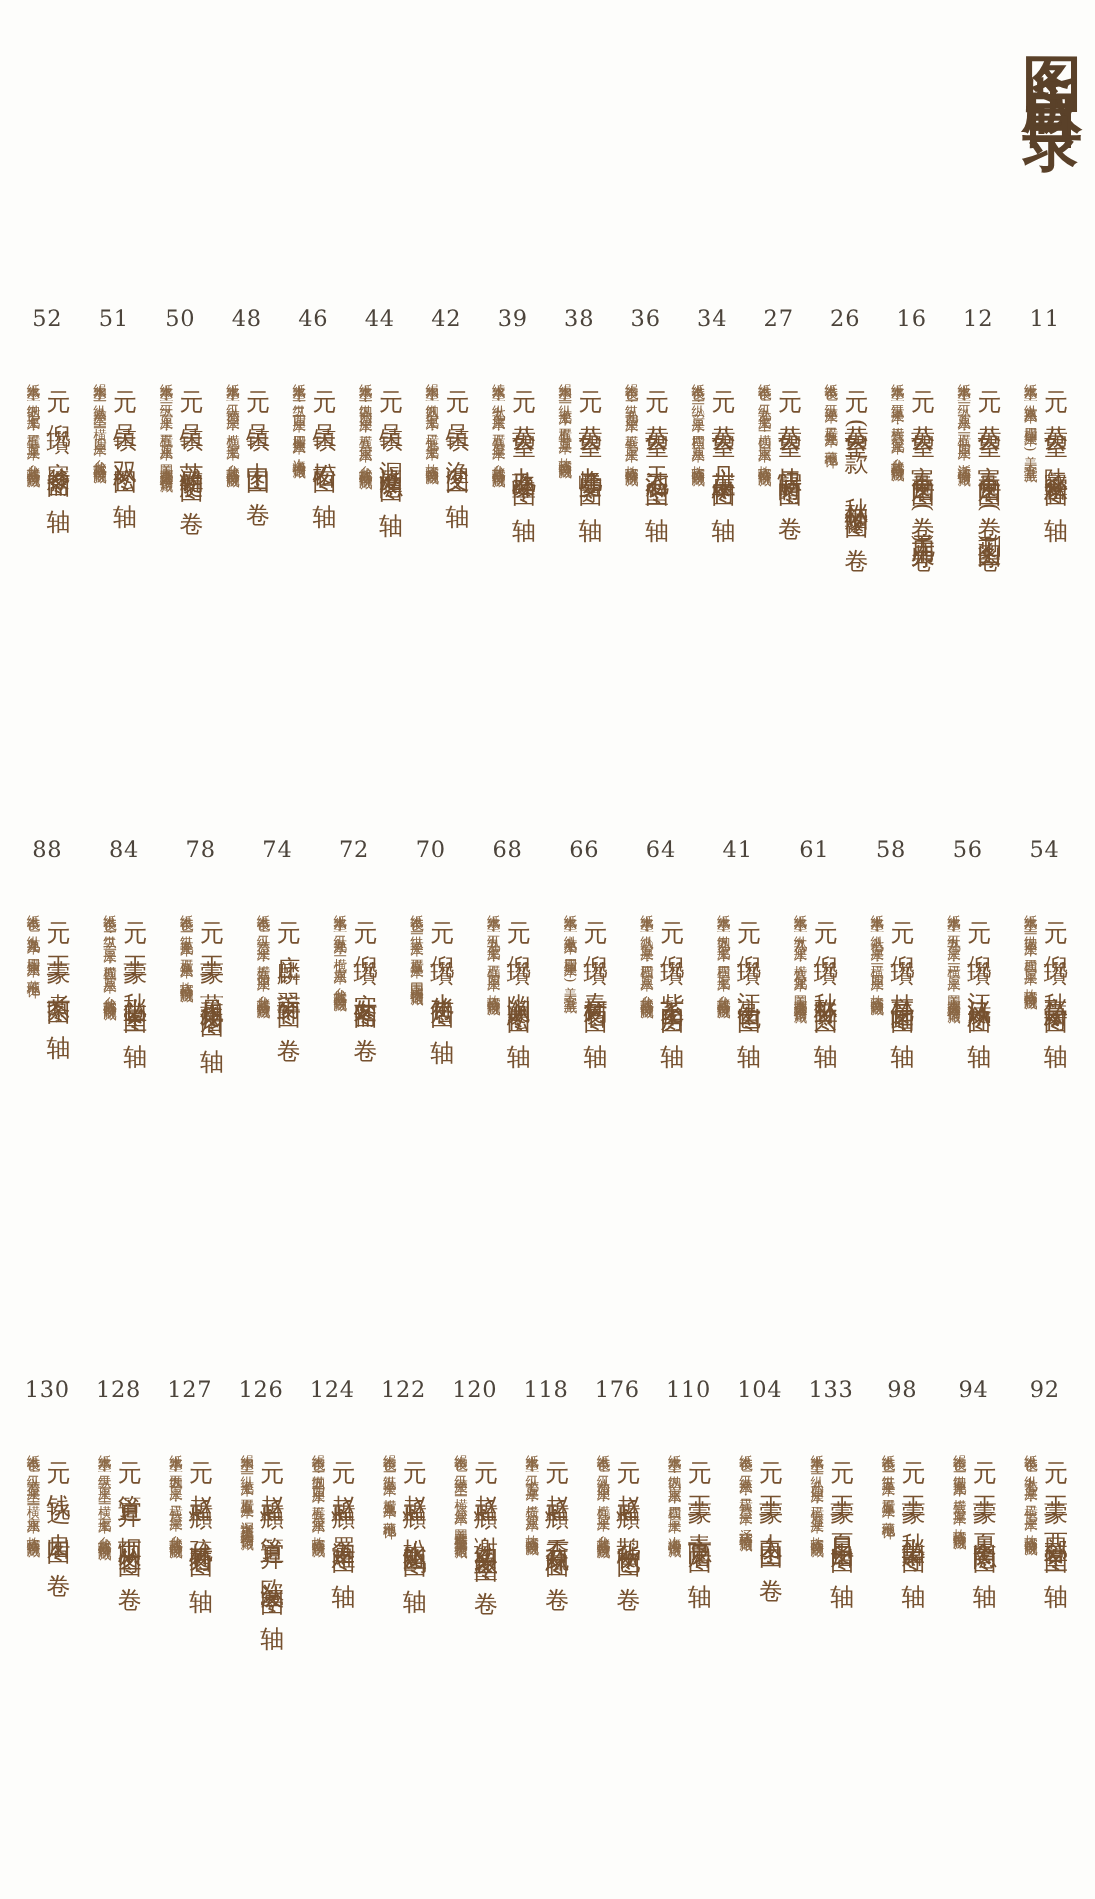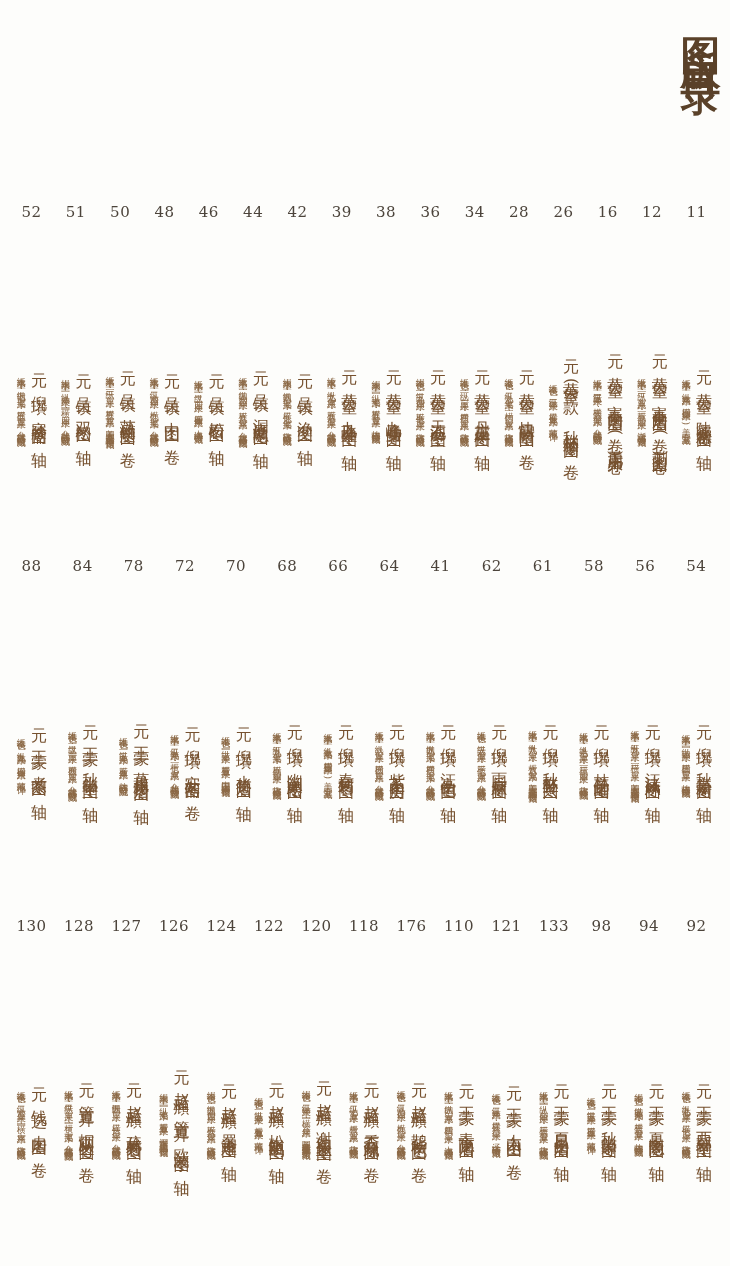--- a/index.html
+++ b/index.html
@@ -17,21 +17,20 @@
   .band {
     position: absolute; left: 10px; width: 708px; height: 352px;
     display: flex; flex-direction: row-reverse; justify-content: space-between;
   }
   .band-1 { top: 202px; }
   .band-2 { top: 556px; }
   .band-3 { top: 916px; height: 350px; }
   .entry {
     width: 43px; display: flex; flex-direction: column; align-items: center;
     flex: 0 0 auto;
-    text-align: center;
   }
   .pagenum {
     font-size: 15px; color: #4c443b; height: 20px; line-height: 20px;
     margin-bottom: 26px; letter-spacing: 0.5px;
   }
   .vert {
     writing-mode: vertical-rl; text-orientation: mixed;
     height: 320px;
   }
   .main {
@@ -75,21 +74,21 @@
 
   <div class="entry">
     <div class="pagenum">26</div>
     <div class="vert">
       <div class="main">元　黄公望(款)　秋林烟霭图　卷</div>
       <div class="detail">纸本设色　纵三〇厘米　横二五九厘米　藏地不详</div>
     </div>
   </div>
 
   <div class="entry">
-    <div class="pagenum">28</div>
+    <div class="pagenum">27</div>
     <div class="vert">
       <div class="main">元　黄公望　快雪时晴图　卷</div>
       <div class="detail">纸本设色　纵二九·七厘米　横一〇四·六厘米　故宫博物院藏</div>
     </div>
   </div>
 
   <div class="entry">
     <div class="pagenum">34</div>
     <div class="vert">
       <div class="main">元　黄公望　丹崖玉树图　轴</div>
@@ -204,27 +203,20 @@
   </div>
 
   <div class="entry">
     <div class="pagenum">61</div>
     <div class="vert">
       <div class="main">元　倪瓚　秋林野兴图　轴</div>
       <div class="detail">纸本水墨　纵九八·一厘米　横六八·九厘米　美国大都会艺术博物馆藏</div>
     </div>
   </div>
 
-  <div class="entry">
-    <div class="pagenum">62</div>
-    <div class="vert">
-      <div class="main">元　倪瓚　雨后空林图　轴</div>
-      <div class="detail">纸本设色　纵六三·五厘米　横三七·六厘米　台北故宫博物院藏</div>
-    </div>
-  </div>
 
   <div class="entry">
     <div class="pagenum">41</div>
     <div class="vert">
       <div class="main">元　倪瓚　江亭山色图　轴</div>
       <div class="detail">纸本水墨　纵九四·七厘米　横四三·七厘米　台北故宫博物院藏</div>
     </div>
   </div>
 
   <div class="entry">
@@ -260,20 +252,27 @@
   </div>
 
   <div class="entry">
     <div class="pagenum">72</div>
     <div class="vert">
       <div class="main">元　倪瓚　安处斋图　卷</div>
       <div class="detail">纸本水墨　纵二九厘米　横七一·六厘米　台北故宫博物院藏</div>
     </div>
   </div>
 
+  <div class="entry">
+    <div class="pagenum">74</div>
+    <div class="vert">
+      <div class="main">元　庄麟　翠雨轩图　卷</div>
+      <div class="detail">纸本设色　纵二六·二厘米　横六五·四厘米　台北故宫博物院藏</div>
+    </div>
+  </div>
 
 
   <div class="entry">
     <div class="pagenum">78</div>
     <div class="vert">
       <div class="main">元　王蒙　葛稚川移居图　轴</div>
       <div class="detail">纸本设色　纵一三九厘米　横五八厘米　故宫博物院藏</div>
     </div>
   </div>
 
@@ -322,21 +321,21 @@
 
   <div class="entry">
     <div class="pagenum">133</div>
     <div class="vert">
       <div class="main">元　王蒙　夏日山居图　轴</div>
       <div class="detail">纸本水墨　纵一一八·四厘米　横三六·五厘米　故宫博物院藏</div>
     </div>
   </div>
 
   <div class="entry">
-    <div class="pagenum">121</div>
+    <div class="pagenum">104</div>
     <div class="vert">
       <div class="main">元　王蒙　太白山图　卷</div>
       <div class="detail">纸本设色　纵二八厘米　横二三八·二厘米　辽宁省博物馆藏</div>
     </div>
   </div>
 
   <div class="entry">
     <div class="pagenum">110</div>
     <div class="vert">
       <div class="main">元　王蒙　青卞隐居图　轴</div>

